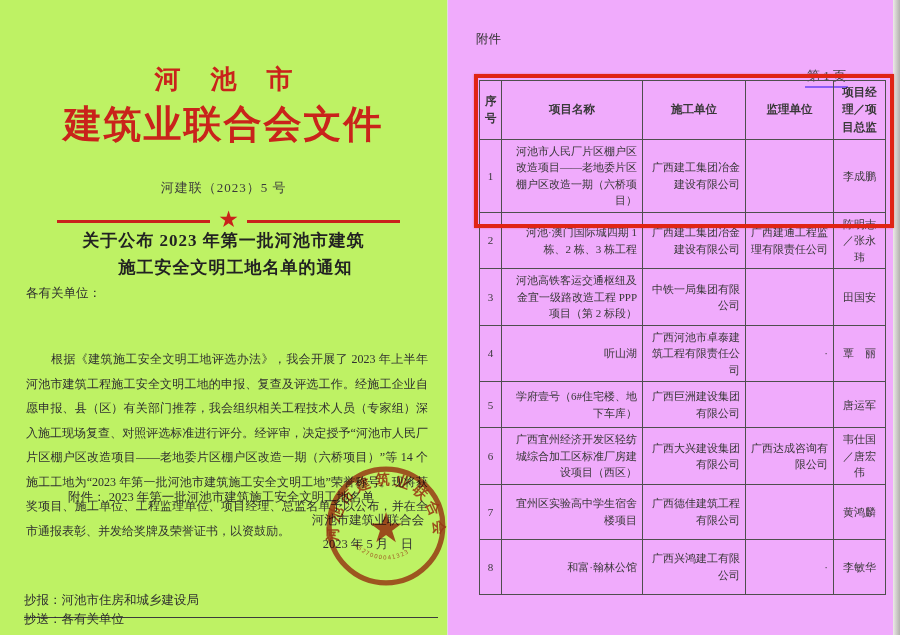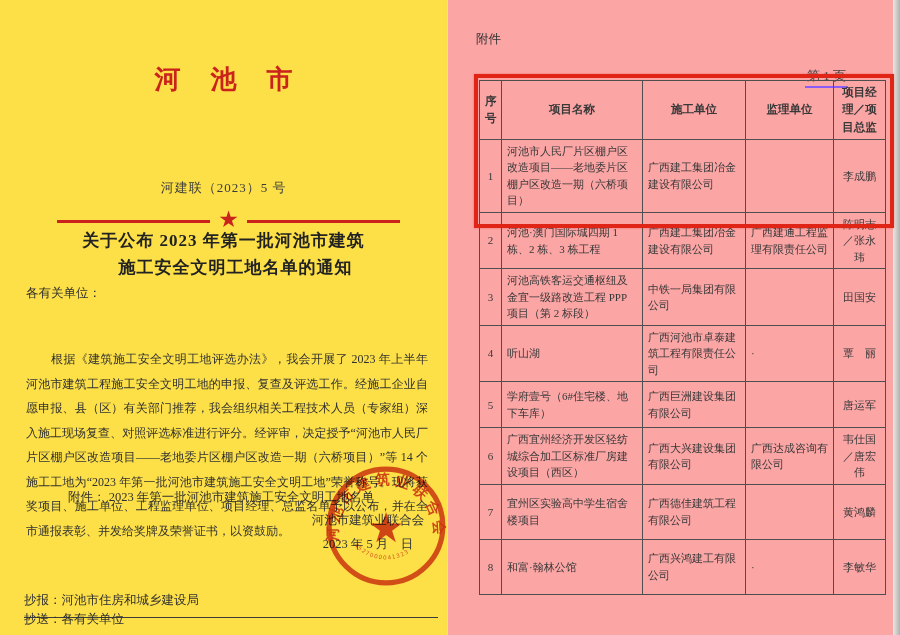--- a/index.html
+++ b/index.html
@@ -2,23 +2,23 @@
 <html><head>
 <meta charset="utf-8">
 <style>
   html,body { margin:0; padding:0; background:#e7e5e2; }
   .canvas {
     position:relative; width:900px; height:635px; overflow:hidden;
     background:#f6f5f3;
     font-family:"Liberation Serif","DejaVu Serif",serif;
     color:#2f2f2f;
   }
-  .page { position:absolute; top:0; height:635px; background:#fde047; }
+  .page { position:absolute; top:0; height:635px; background:#bef264; }
   .page-left  { left:0; width:447px; }
-  .page-right { left:447px; width:446px; background:#fca5a5; border-left:1px solid #e0ded9; }
+  .page-right { left:447px; width:446px; background:#f0abfc; border-left:1px solid #e0ded9; }
   .scan-edge  { position:absolute; right:0; top:0; width:7px; height:635px;
                 background:linear-gradient(to right,#eceae7,#b3b1ae); }
 
   .abs { position:absolute; }
   .center { width:100%; text-align:center; }
 
   
   .org1 { top:62px; color:#c9231b; font-weight:bold; font-size:26px;
           letter-spacing:30px; padding-left:30px; box-sizing:border-box; }
   .org2 { top:99px; color:#c9231b; font-weight:bold; font-size:38px; letter-spacing:2px; }
@@ -49,36 +49,37 @@
               border-bottom:2px solid #8b5cf6; padding:0 2px 1px 2px; }
   table.site-table { position:absolute; left:31px; top:80px; width:406px;
                      border-collapse:collapse; table-layout:fixed;
                      font-size:11px; color:#383838; }
   .site-table th, .site-table td { border:1px solid #4e4e4e; padding:3px 5px;
                      vertical-align:middle; line-height:1.5; overflow:hidden; }
   .site-table th { font-weight:bold; font-size:11.5px; text-align:center; }
   .col-no  { width:22px; }  .col-prj { width:141px; } .col-bld { width:103px; }
   .col-sup { width:88px; }  .col-mgr { width:52px; }
   .td-no   { text-align:center; }
-  .td-prj, .td-bld, .td-sup { text-align:left; }
+  .td-prj, .td-bld, .td-sup { text-align:right; }
   .td-mgr  { text-align:center; }
   tr.h-row  { height:42px; } tr.r1 { height:50px; } tr.r2 { height:46px; }
   tr.r3 { height:47px; } tr.r4 { height:52px; } tr.r5 { height:46px; }
   tr.r6 { height:47px; } tr.r7 { height:55px; } tr.r8 { height:55px; }
   .red-box { position:absolute; left:26px; top:74px; width:412px; height:146px;
              border:4px solid #e02415; pointer-events:none; z-index:5;
              box-shadow:0 0 2px rgba(224,36,21,.4); }
 </style>
 </head>
 <body>
 
 <div class="canvas">
 
   <div class="page page-left">
     <div class="abs center org1">河池市</div>
+    <div class="abs center org2">建筑业联合会文件</div>
     <div class="abs center doc-number">河建联（2023）5 号</div>
 
     <div class="abs divider">
       <span class="bar"></span>
       <span class="star">★</span>
       <span class="bar"></span>
     </div>
 
     <div class="abs center title1">关于公布 2023 年第一批河池市建筑</div>
     <div class="abs center title2">施工安全文明工地名单的通知</div>

